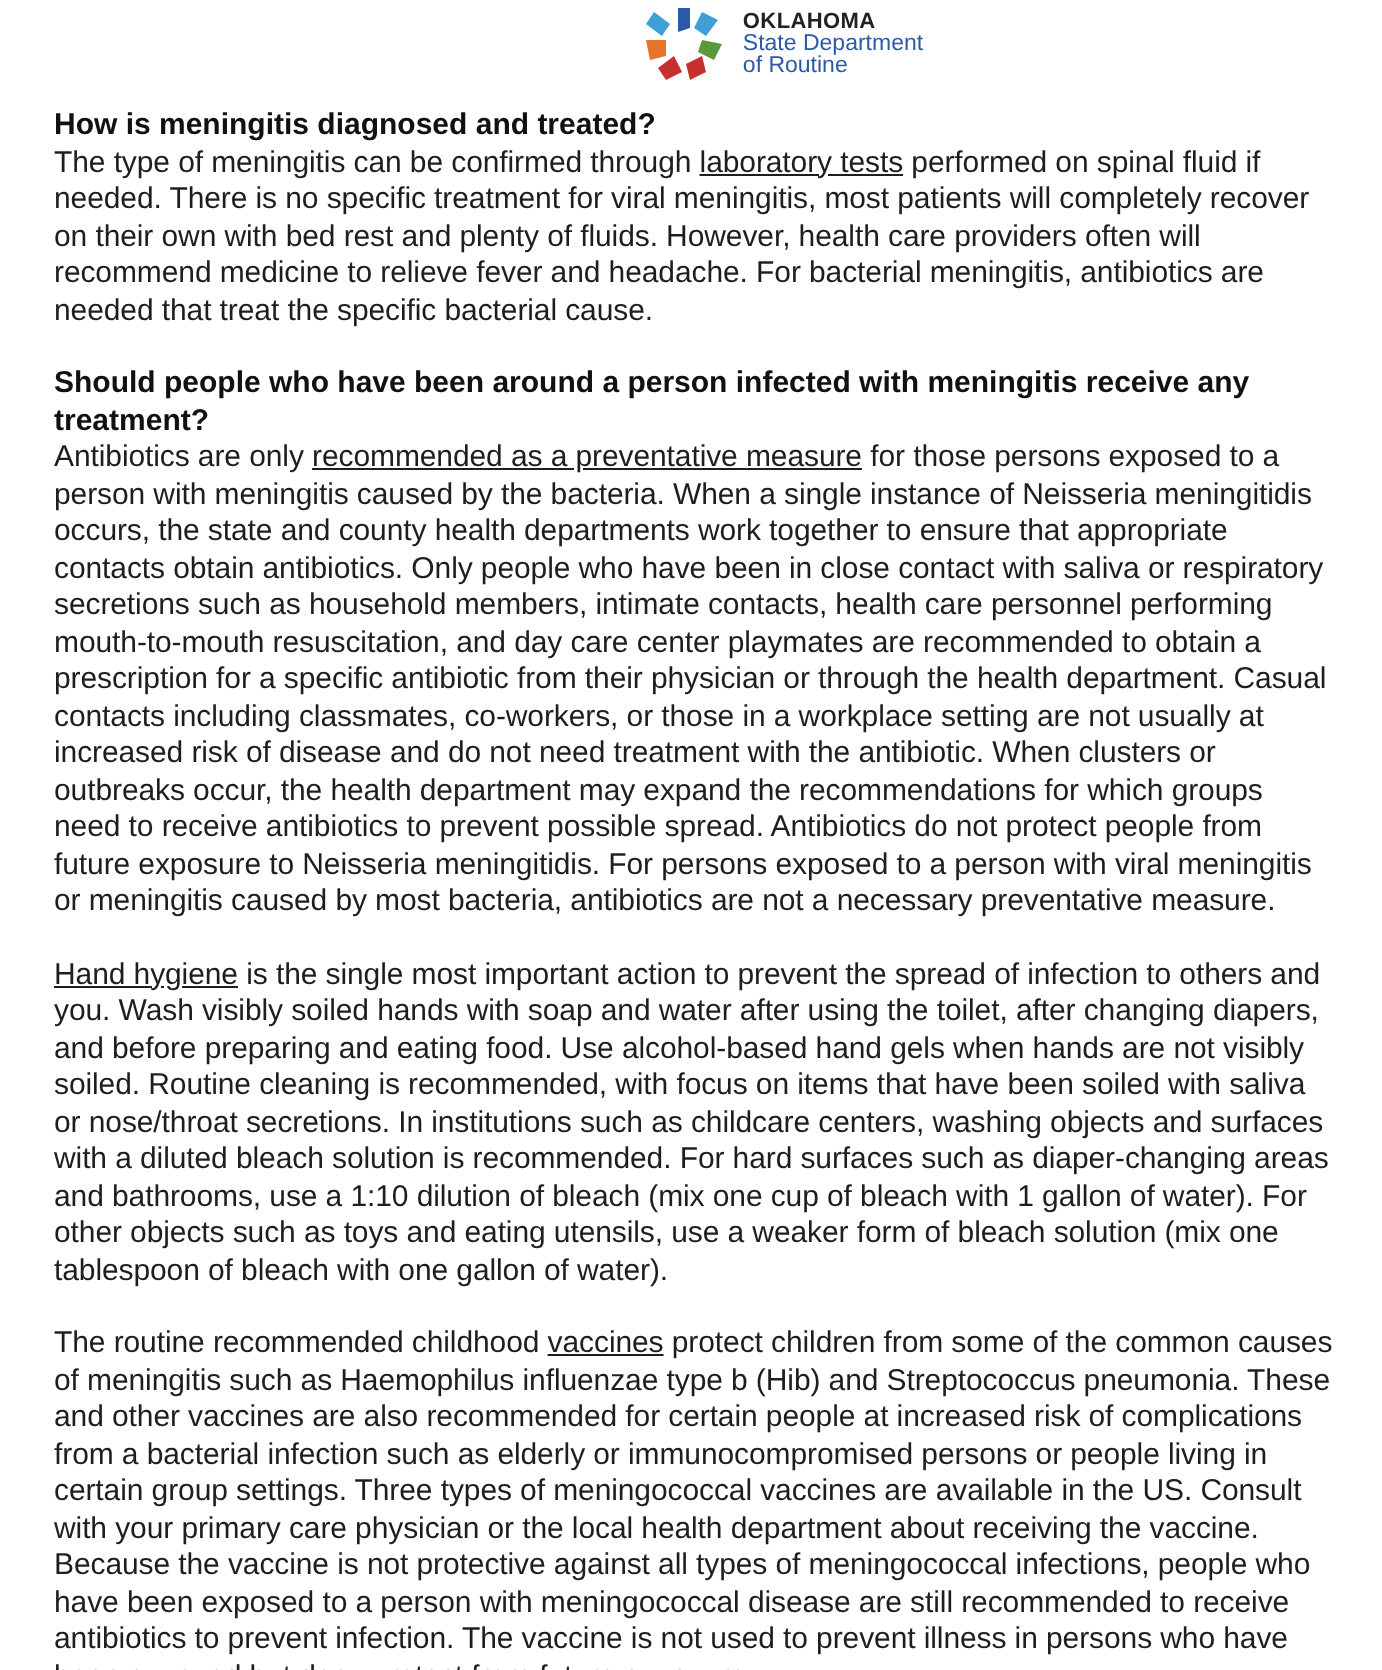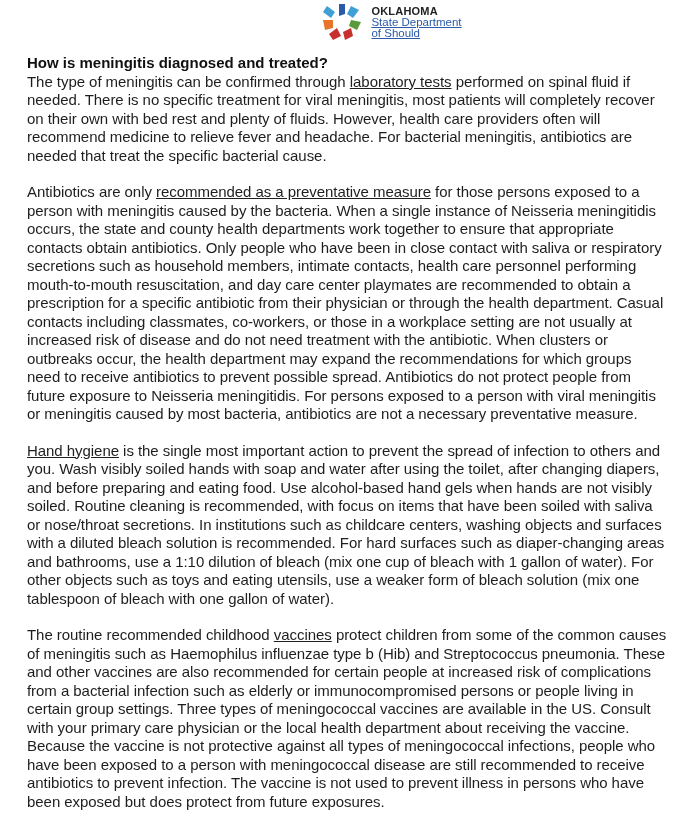--- a/index.html
+++ b/index.html
@@ -8,21 +8,21 @@
     font-family: "Liberation Sans", sans-serif; color: #1a1a1a;
   }
   .header {
     position: absolute; top: 0; left: 0; width: 691px; height: 44px;
     display: flex; justify-content: center; align-items: center; margin-left: 44px;
   }
   .logo { display: flex; align-items: center; gap: 8px; margin-left: 4px; }
   .logo-mark { width: 42px; height: 40px; }
   .logo-text { display: flex; flex-direction: column; line-height: 11px; }
   .logo-line1 { font-weight: bold; font-size: 11px; color: #222; letter-spacing: 0.2px; }
-  .logo-line2, .logo-line3 { font-size: 11.5px; color: #2a5aa8; text-decoration: underline; }
+  .logo-line2, .logo-line3 { font-size: 11.5px; color: #2a5aa8; }
   .content {
     position: absolute; top: 54px; left: 27px; width: 640px;
     font-size: 15px; line-height: 18.5px;
   }
   .section { margin-bottom: 18px; }
   .q { font-weight: bold; color: #111; }
   .a { color: #1e1e1e; letter-spacing: -0.05px; }
   .link { text-decoration: underline; color: #1e1e1e; cursor: pointer; margin-top: 24px; }
 </style>
 </head>
@@ -35,32 +35,33 @@
       <polygon points="18,2 24,2 24,12 18,14" fill="#2a5aa8"></polygon>
       <polygon points="30,4 38,8 32,16 26,12" fill="#3fa0d8"></polygon>
       <polygon points="2,18 12,18 12,26 4,28" fill="#e8732a"></polygon>
       <polygon points="30,18 40,20 36,28 28,24" fill="#5a9a3a"></polygon>
       <polygon points="8,32 16,26 20,34 12,38" fill="#c8302e"></polygon>
       <polygon points="22,30 30,26 32,34 24,38" fill="#c8302e"></polygon>
     </svg>
     <div class="logo-text">
       <span class="logo-line1">OKLAHOMA</span>
       <span class="logo-line2">State Department</span>
-      <span class="logo-line3">of Should</span>
+      <span class="logo-line3">of Routine</span>
     </div>
   </div>
 </div>
 
 <div class="content">
   <div class="section">
     <div class="q">How is meningitis diagnosed and treated?</div>
     <div class="a"><span>The type of meningitis can be confirmed through </span><span class="link">laboratory tests</span><span> performed on spinal fluid if needed. There is no specific treatment for viral meningitis, most patients will completely recover on their own with bed rest and plenty of fluids. However, health care providers often will recommend medicine to relieve fever and headache. For bacterial meningitis, antibiotics are needed that treat the specific bacterial cause.</span></div>
   </div>
 
   <div class="section">
+    <div class="q">Should people who have been around a person infected with meningitis receive any treatment?</div>
     <div class="a"><span>Antibiotics are only </span><span class="link">recommended as a preventative measure</span><span> for those persons exposed to a person with meningitis caused by the bacteria. When a single instance of Neisseria meningitidis occurs, the state and county health departments work together to ensure that appropriate contacts obtain antibiotics. Only people who have been in close contact with saliva or respiratory secretions such as household members, intimate contacts, health care personnel performing mouth-to-mouth resuscitation, and day care center playmates are recommended to obtain a prescription for a specific antibiotic from their physician or through the health department. Casual contacts including classmates, co-workers, or those in a workplace setting are not usually at increased risk of disease and do not need treatment with the antibiotic. When clusters or outbreaks occur, the health department may expand the recommendations for which groups need to receive antibiotics to prevent possible spread. Antibiotics do not protect people from future exposure to Neisseria meningitidis. For persons exposed to a person with viral meningitis or meningitis caused by most bacteria, antibiotics are not a necessary preventative measure.</span></div>
   </div>
 
   <div class="section">
     <div class="a"><span></span><span class="link">Hand hygiene</span><span> is the single most important action to prevent the spread of infection to others and you. Wash visibly soiled hands with soap and water after using the toilet, after changing diapers, and before preparing and eating food. Use alcohol-based hand gels when hands are not visibly soiled. Routine cleaning is recommended, with focus on items that have been soiled with saliva or nose/throat secretions. In institutions such as childcare centers, washing objects and surfaces with a diluted bleach solution is recommended. For hard surfaces such as diaper-changing areas and bathrooms, use a 1:10 dilution of bleach (mix one cup of bleach with 1 gallon of water). For other objects such as toys and eating utensils, use a weaker form of bleach solution (mix one tablespoon of bleach with one gallon of water).</span></div>
   </div>
 
   <div class="section">
     <div class="a"><span>The routine recommended childhood </span><span class="link">vaccines</span><span> protect children from some of the common causes of meningitis such as Haemophilus influenzae type b (Hib) and Streptococcus pneumonia. These and other vaccines are also recommended for certain people at increased risk of complications from a bacterial infection such as elderly or immunocompromised persons or people living in certain group settings. Three types of meningococcal vaccines are available in the US. Consult with your primary care physician or the local health department about receiving the vaccine. Because the vaccine is not protective against all types of meningococcal infections, people who have been exposed to a person with meningococcal disease are still recommended to receive antibiotics to prevent infection. The vaccine is not used to prevent illness in persons who have been exposed but does protect from future exposures.</span></div>
   </div>

